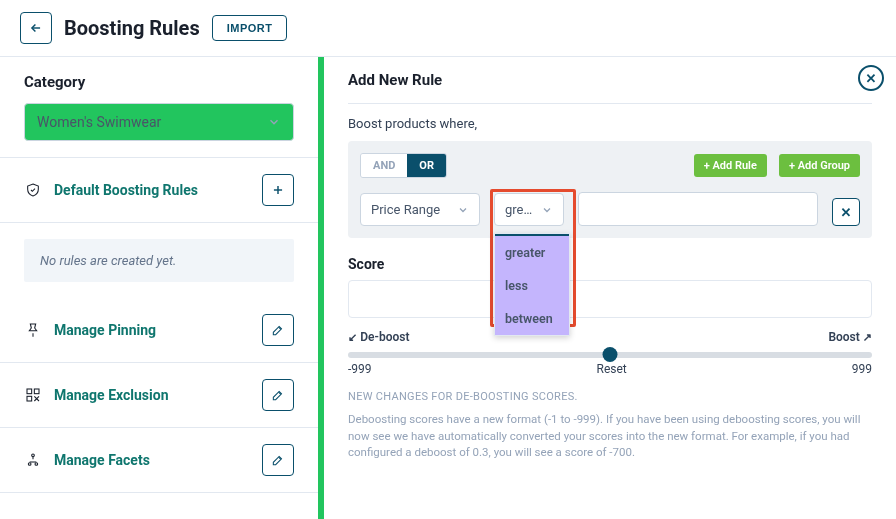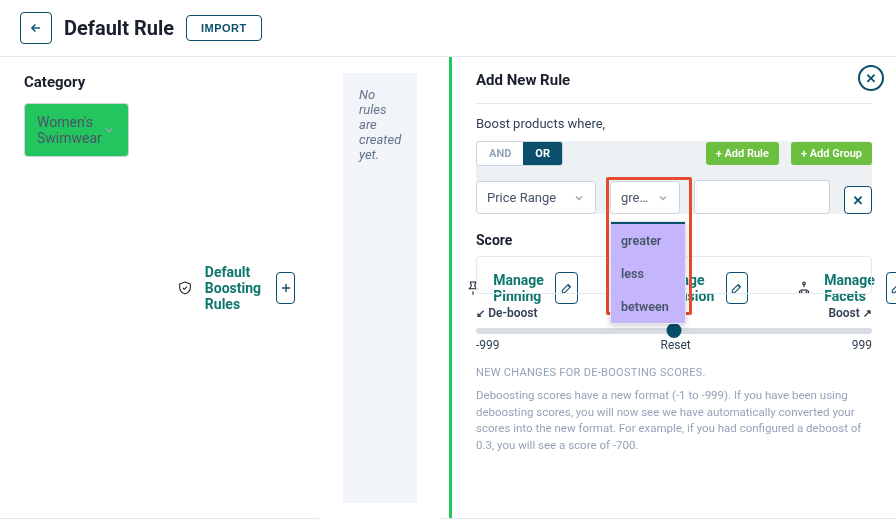--- a/index.html
+++ b/index.html
@@ -3,34 +3,34 @@
 <meta charset="utf-8">
 <style>
 * { box-sizing: border-box; margin: 0; padding: 0; }
 html, body { font-family: -apple-system, BlinkMacSystemFont, "Segoe UI", Roboto, sans-serif; background: #fff; color: #1a202c; font-size: 14px; }
 .page { width: 896px; height: 519px; display: flex; flex-direction: column; overflow: hidden; }
 .topbar { display: flex; align-items: center; padding: 12px 20px; border-bottom: 1px solid #e2e8f0; gap: 12px; }
 .back-btn { width: 32px; height: 32px; border: 1px solid #0a4f6b; border-radius: 4px; display: flex; align-items: center; justify-content: center; cursor: pointer; color: #0a4f6b; background: #fff; }
 .page-title { font-size: 20px; font-weight: 700; color: #1a202c; }
 .import-btn { border: 1.5px solid #0a4f6b; color: #0a4f6b; background: #fff; font-size: 11px; font-weight: 600; padding: 6px 14px; border-radius: 4px; cursor: pointer; letter-spacing: .5px; }
 .body { display: flex; flex: 1; overflow: hidden; }
-.left { width: 452px; border-right: 3px solid #22c55e; display: flex; }
+.left { width: 324px; border-right: 6px solid #22c55e; display: flex; flex-direction: column; }
 .section { padding: 16px 24px; border-bottom: 1px solid #e2e8f0; }
 .section-h { font-size: 15px; font-weight: 700; margin-bottom: 12px; color: #1a202c; }
 .select { width: 100%; border: 1px solid #cbd5e0; border-radius: 4px; padding: 10px 12px; display: flex; align-items: center; justify-content: space-between; color: #4a5568; cursor: pointer; background: #22c55e; }
 .row { display: flex; align-items: center; justify-content: space-between; padding: 16px 24px; border-bottom: 1px solid #e2e8f0; }
 .row-label { display: flex; align-items: center; gap: 12px; font-weight: 700; font-size: 14px; color: #0f766e; }
 .row-icon { width: 18px; height: 18px; display: flex; align-items: center; justify-content: center; }
 .icon-btn { width: 32px; height: 32px; border: 1px solid #0a4f6b; border-radius: 4px; display: flex; align-items: center; justify-content: center; cursor: pointer; color: #0a4f6b; background: #fff; }
 .norules { background: #f1f5f9; margin: 16px 24px; padding: 14px 16px; font-style: italic; color: #64748b; font-size: 13px; border-radius: 2px;}
 .right { flex: 1; position: relative; padding: 14px 24px 0 24px; overflow: hidden; }
 .close-circle { position: absolute; top: 8px; right: 12px; width: 26px; height: 26px; border: 2px solid #0a4f6b; border-radius: 50%; display: flex; align-items: center; justify-content: center; color: #0a4f6b; font-weight: 700; cursor: pointer; background: #fff; font-size: 13px;}
 .panel-title { font-size: 15px; font-weight: 700; margin-bottom: 14px; }
 .subtext { font-size: 13px; color: #334155; margin-bottom: 10px; }
-.rule-box { background: #eef1f4; border-radius: 4px; padding: 0; margin-bottom: 18px; }
+.rule-box { background: #eef1f4; border-radius: 4px; padding: 12px; margin-bottom: 18px; }
 .rule-top { display: flex; align-items: center; gap: 12px; margin-bottom: 14px; }
 .andor { display: flex; border-radius: 3px; overflow: hidden; border: 1px solid #cbd5e0; }
 .andor span { padding: 5px 12px; font-size: 11px; font-weight: 700; background: #fff; color: #94a3b8; cursor: pointer; }
 .andor span.active { background: #0a4f6b; color: #fff; }
 .pill { background: #6cbf3f; color: #fff; font-size: 11px; font-weight: 600; padding: 5px 10px; border-radius: 3px; cursor: pointer; }
 .rule-row { display: flex; align-items: flex-end; gap: 14px; position: relative; }
 .rule-select { background: #fff; border: 1px solid #cbd5e0; border-radius: 4px; padding: 8px 10px; display: flex; align-items: center; justify-content: space-between; color: #475569; cursor: pointer; font-size: 13px; }
 .rs-field { width: 120px; }
 .rs-op { width: 70px; overflow: hidden; white-space: nowrap; text-overflow: ellipsis; }
 .rs-val { flex: 1; min-width: 130px; background:#fff; border:1px solid #cbd5e0; border-radius:4px; height:34px; }
@@ -55,21 +55,21 @@
 <body>
 <div class="page">
 
 <div class="topbar">
   <div class="back-btn">
     <svg width="14" height="14" viewBox="0 0 24 24" fill="none" stroke="currentColor" stroke-width="2.5">
           <path d="M19 12H5"></path>
           <path d="M11 18l-6-6 6-6"></path>
         </svg>
   </div>
-  <div class="page-title">Default Rule</div>
+  <div class="page-title">Boosting Rules</div>
   <button class="import-btn">IMPORT</button>
 </div>
 
 <div class="body">
 
   <div class="left">
     <div class="section">
       <div class="section-h">Category</div>
       <div class="select">
         <span>Women's Swimwear</span>

